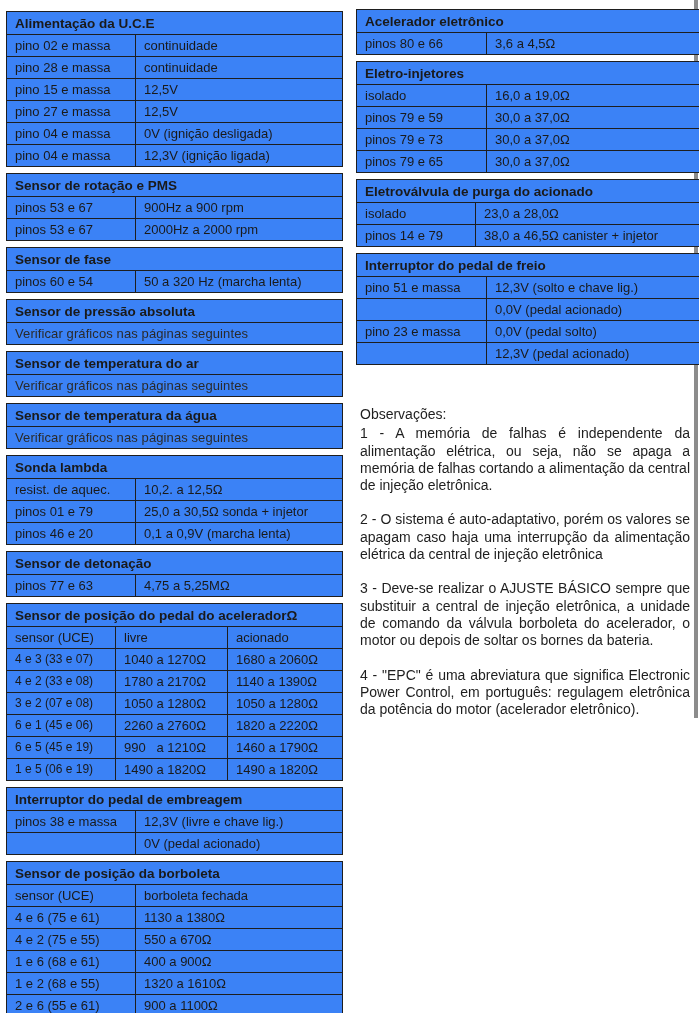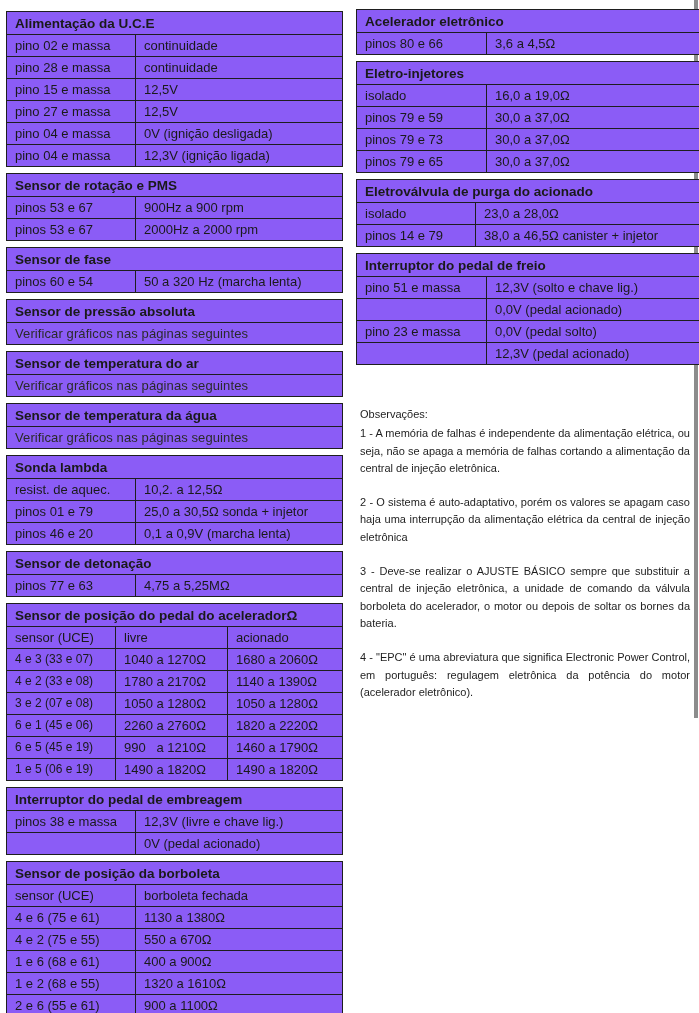--- a/index.html
+++ b/index.html
@@ -1,29 +1,29 @@
 <!DOCTYPE html>
 <html><head>
 <meta charset="utf-8">
 <style>
   html, body { margin: 0; padding: 0; background: #ffffff; }
   body { width: 699px; height: 1013px; position: relative; overflow: hidden;
          font-family: "Liberation Sans", sans-serif; color: #1a1a1a; }
   .col { position: absolute; }
   .col-left { left: 6px; top: 11px; width: 337px; }
   .col-right { left: 356px; top: 9px; width: 398px; }
-  table.spec { width: 100%; border-collapse: collapse; background: #8b5cf6;
+  table.spec { width: 100%; border-collapse: collapse; background: #3b82f6;
                margin-bottom: 6px; font-size: 13px; }
   table.spec td { border: 1px solid #1e1e1e; padding: 0 8px; height: 21px;
                   line-height: 21px; white-space: nowrap; }
   table.spec td.title { font-weight: bold; font-size: 13.5px; height: 22px; }
   .light { color: #2a2a2a; font-weight: normal; letter-spacing: 0.1px; }
   .right-bar { position: absolute; left: 694px; top: 0; width: 4px; height: 718px; background: #8c8c8c; }
   .notes { position: absolute; left: 356px; top: 406px; width: 334px;
-           font-size: 11px; line-height: 17.3px; color: #1e1e1e; }
+           font-size: 14px; line-height: 17.3px; color: #1e1e1e; }
   .notes p { margin: 0 0 17px 0; text-align: justify; }
   .notes .obs { margin-bottom: 2px; padding-left: 4px; }
   .notes .indent { padding-left: 4px; }
 </style>
 </head>
 <body>
 
 <div class="right-bar"></div>
 
 <div class="col col-left">

